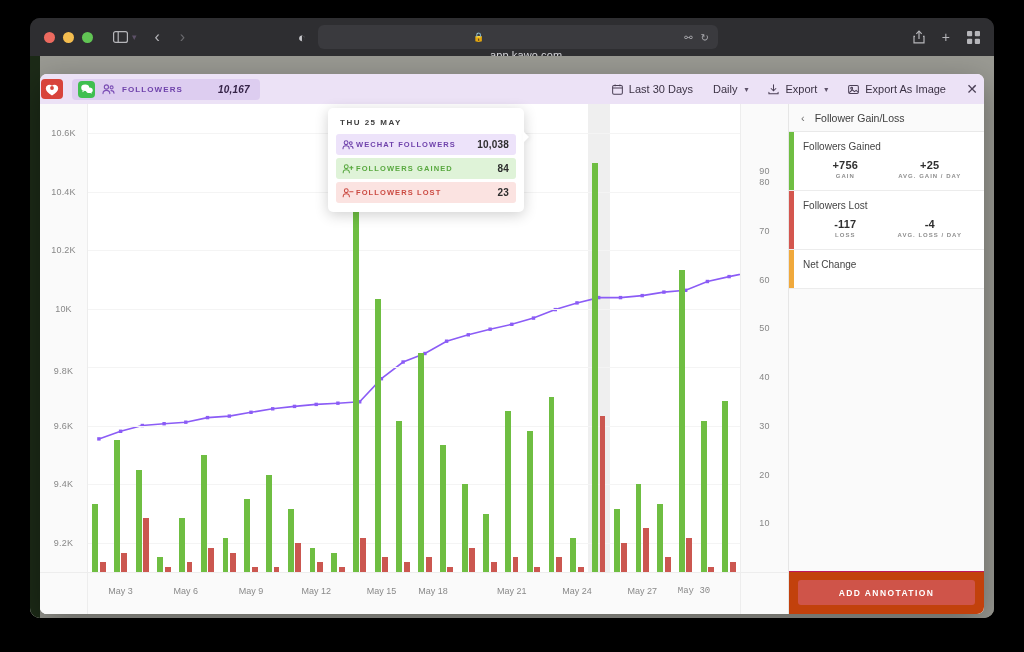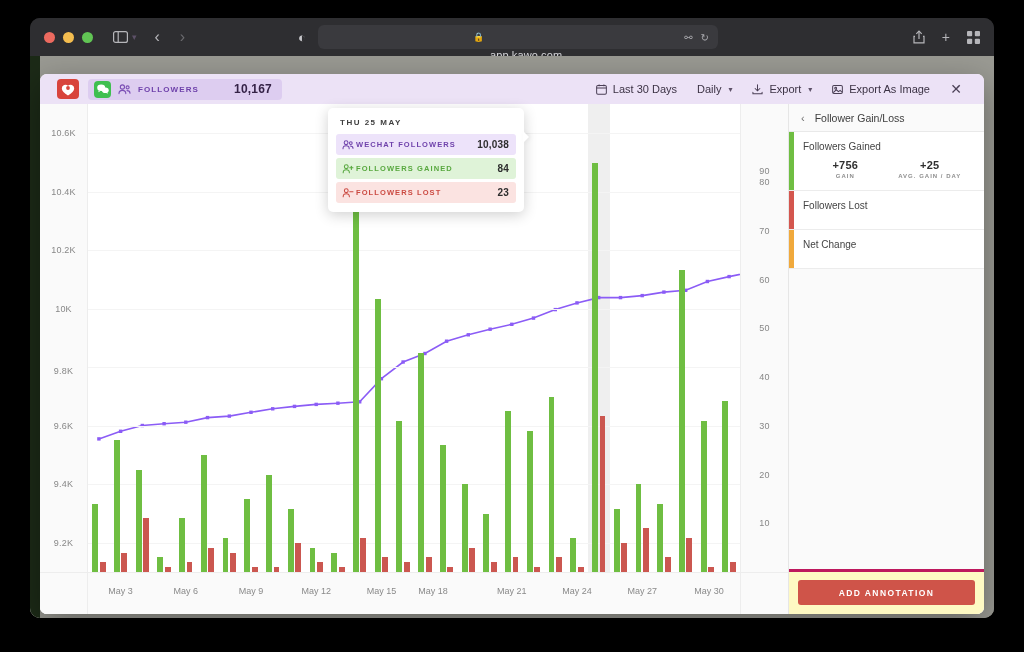--- a/index.html
+++ b/index.html
@@ -90,21 +90,21 @@
     overflow:hidden;
     display:flex; flex-direction:column;
     box-shadow: 0 10px 34px rgba(0,0,0,.35);
   }
 
   
   #modal-header {
     height: 30px; flex: 0 0 30px;
     background: #ece2f6;
     display:flex; align-items:center;
-    padding: 0 17px;
+    padding: 0 1px;
     position:relative;
   }
   #kawo-logo {
     width: 22px; height: 20px; border-radius: 4px;
     background:#d8443c;
     display:flex; align-items:center; justify-content:center;
     flex:0 0 auto;
   }
   #kawo-logo svg { display:block; }
   #metric-pill {
@@ -118,22 +118,23 @@
   }
   #wechat-icon {
     width:17px; height:17px; border-radius:4px; background:#3fbf50;
     display:flex;align-items:center;justify-content:center;
   }
   #followers-icon { color:#7c4fb5; font-size:11px; display:flex; }
   #followers-label {
     color:#6f42ab; font-size:8px; font-weight:bold; letter-spacing:1.1px;
   }
   #followers-value {
-    color:#352347; font-size:12px; font-weight:bold; margin-left: 28px;
+    color:#352347; font-size:10px; font-weight:bold; margin-left: 28px;
     letter-spacing:.2px;
+    font-style:italic;
   }
 
   #header-actions {
     margin-left:auto; display:flex; align-items:center; gap:2px;
   }
   .hdr-btn {
     display:flex; align-items:center; gap:6px;
     height: 22px; padding: 0 9px;
     border-radius:4px;
     color:#3b3244; font-size:11px;
@@ -263,21 +264,21 @@
     padding: 9px 12px 11px 14px;
   }
   .stat-accent { position:absolute; left:0; top:0; bottom:0; width:5px; }
   .stat-title { font-size:10px; color:#444; margin-bottom:7px; }
   .stat-cols { display:flex; }
   .stat-col { flex:1; text-align:center; }
   .stat-num { font-size:11px; font-weight:bold; color:#2f2f2f; letter-spacing:.2px; }
   .stat-cap { font-size:6px; color:#8e8e8e; letter-spacing:1px; margin-top:2px; font-weight:bold; }
 
   #side-spacer { flex:1; background:#fafafa; }
-  #side-footer { padding: 8px 9px 9px 9px; background:#fef9c3; border-top:3px solid #be185d; }
+  #side-footer { padding: 8px 9px 9px 9px; background:#c2410c; border-top:1px solid #be185d; }
   #add-annotation {
     width:100%; height:25px; border:none; border-radius:3px;
     background:#cf5449; color:#fff;
     font-size:8.5px; font-weight:bold; letter-spacing:1.4px;
     cursor:pointer; font-family:"Liberation Sans", sans-serif;
   }
 </style>
 </head>
 <body>
 
@@ -559,21 +560,21 @@
           <div id="x-axis">
               <div class="xtick" style="left: 32.6px;">May 3</div>
               <div class="xtick" style="left: 97.8px;">May 6</div>
               <div class="xtick" style="left: 163px;">May 9</div>
               <div class="xtick" style="left: 228.2px;">May 12</div>
               <div class="xtick" style="left: 293.4px;">May 15</div>
               <div class="xtick" style="left: 345px;">May 18</div>
               <div class="xtick" style="left: 423.8px;">May 21</div>
               <div class="xtick" style="left: 489px;">May 24</div>
               <div class="xtick" style="left: 554.2px;">May 27</div>
-              <div class="xtick" style="left: 621px;">May 30</div>
+              <div class="xtick" style="left: 606px; font-family: Liberation Mono, monospace;">May 30</div>
             </div>
           <div id="x-axis-corner-r"></div>
 
           <div id="tooltip">
             <div id="tooltip-date">THU 25 MAY</div>
 
             <div class="tt-row purple">
               <span class="tt-ico">
                 <svg width="12" height="10" viewBox="0 0 13 11" fill="none" stroke="currentColor" stroke-width="1.15" stroke-linecap="round">
                   <circle cx="4.4" cy="3" r="2.1"></circle>
@@ -630,20 +631,30 @@
               <div class="stat-col">
                 <div class="stat-num">+25</div>
                 <div class="stat-cap">AVG. GAIN / DAY</div>
               </div>
             </div>
           </div>
 
           <div class="stat-card">
             <div class="stat-accent" style="background:#d4564e"></div>
             <div class="stat-title">Followers Lost</div>
+            <div class="stat-cols">
+              <div class="stat-col">
+                <div class="stat-num">-117</div>
+                <div class="stat-cap">LOSS</div>
+              </div>
+              <div class="stat-col">
+                <div class="stat-num">-4</div>
+                <div class="stat-cap">AVG. LOSS / DAY</div>
+              </div>
+            </div>
           </div>
 
           <div class="stat-card">
             <div class="stat-accent" style="background:#f0a93c"></div>
             <div class="stat-title">Net Change</div>
           </div>
 
           <div id="side-spacer"></div>
           <div id="side-footer">
             <button id="add-annotation">ADD ANNOTATION</button>

